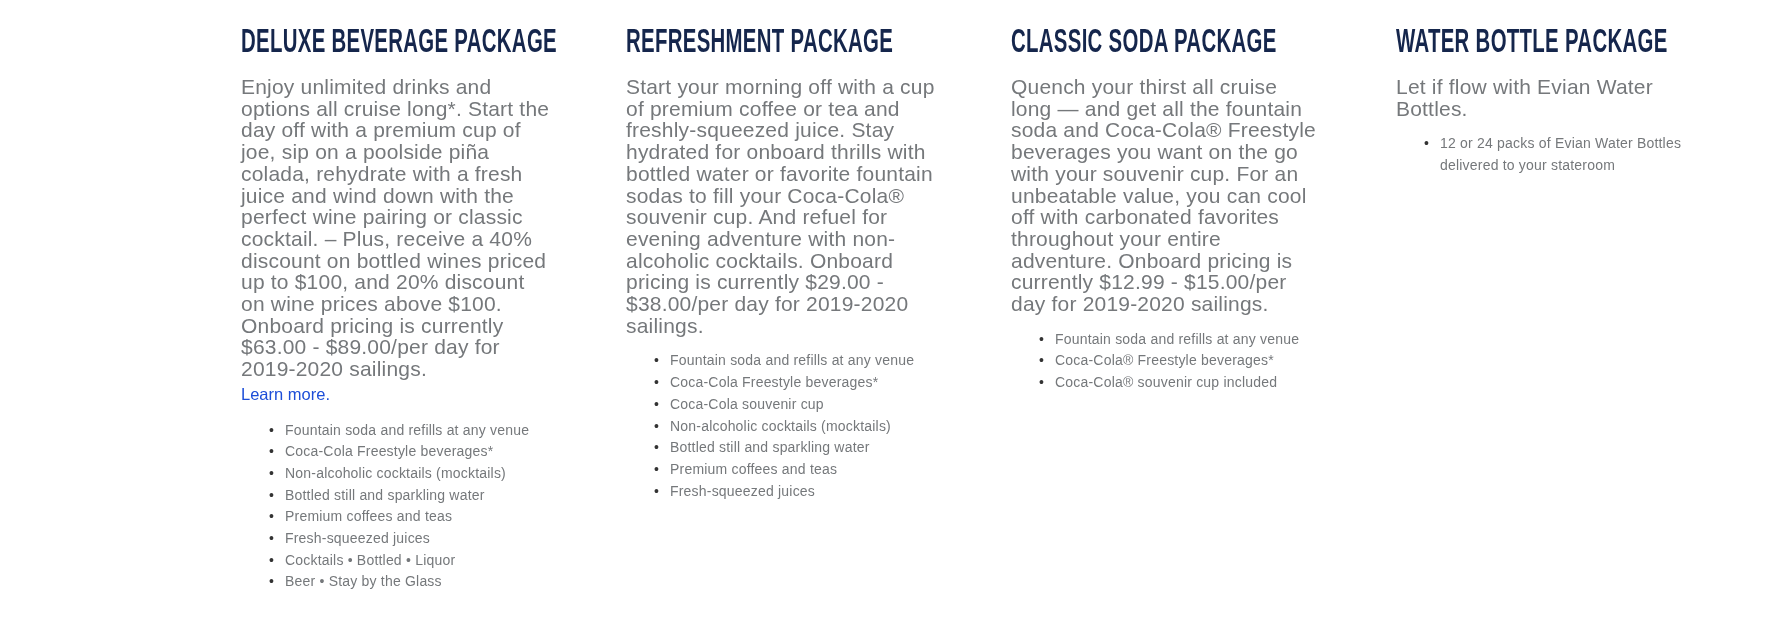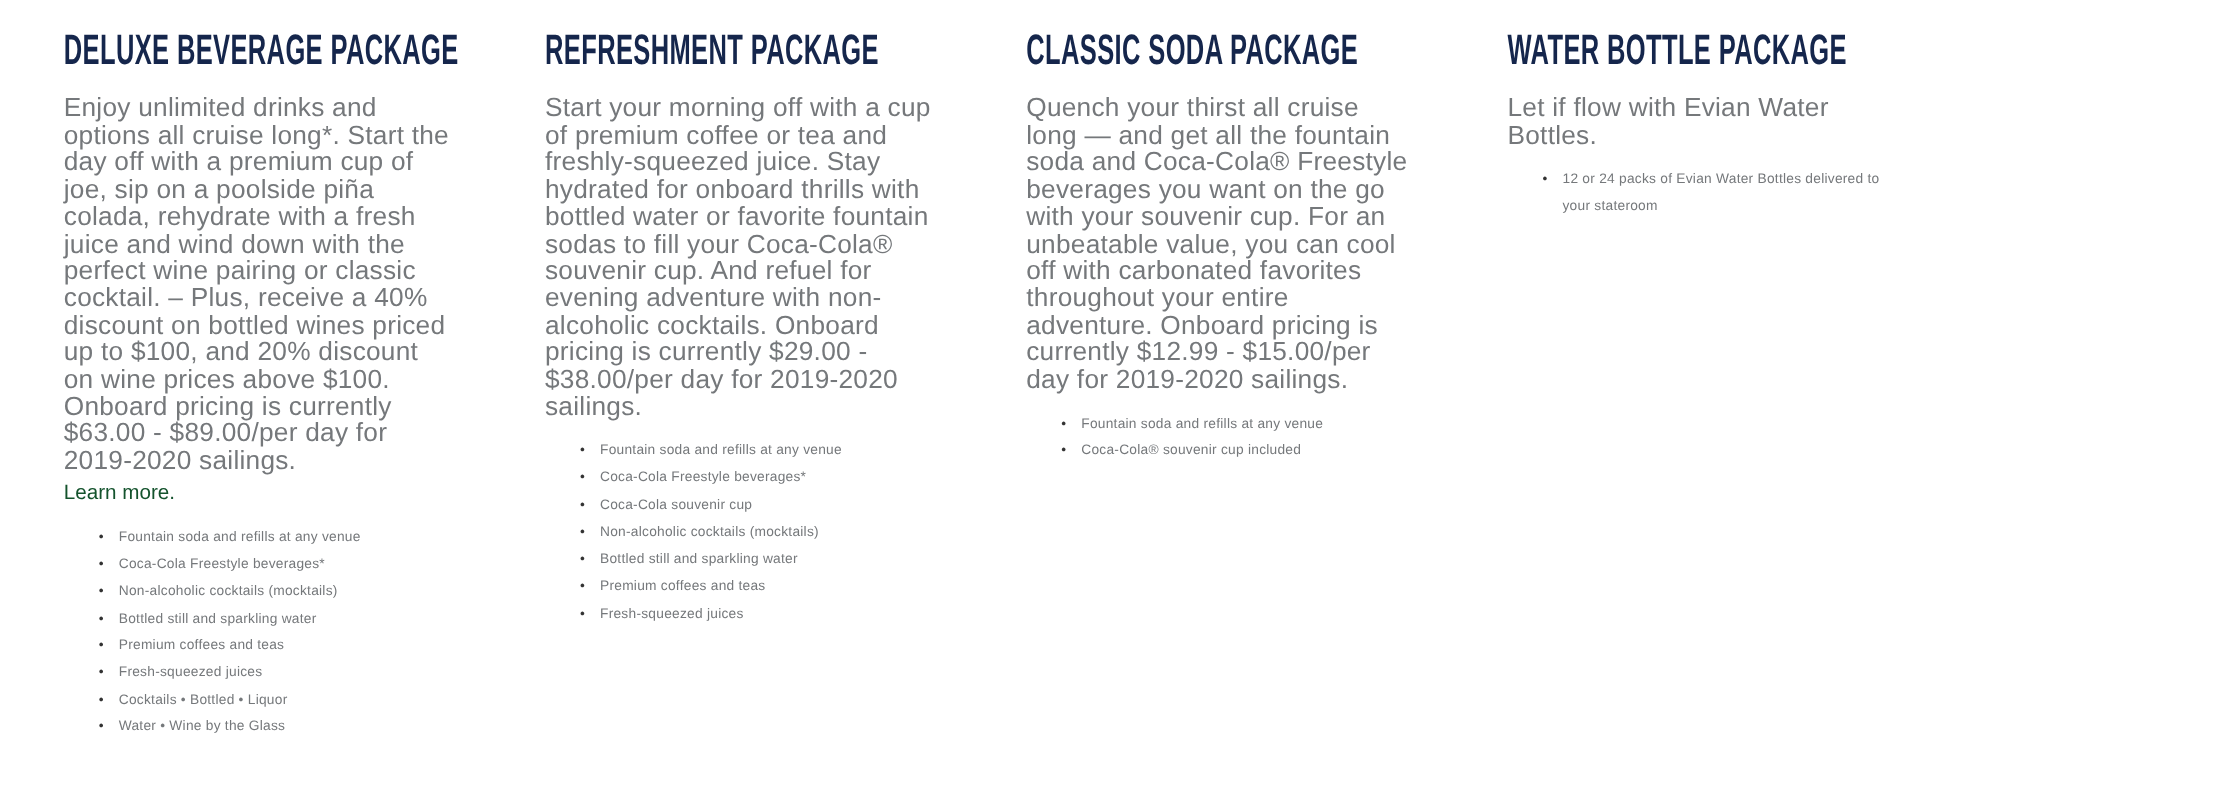--- a/index.html
+++ b/index.html
@@ -8,20 +8,21 @@
     width: 1781px;
     height: 636px;
     background: #ffffff;
     font-family: "Liberation Sans", sans-serif;
     overflow: hidden;
   }
   .packages {
     display: flex;
     flex-direction: row;
     padding: 22px 0 0 51px;
+    justify-content: flex-end;
   }
   .package {
     width: 312px;
     margin-right: 73px;
     flex: 0 0 auto;
   }
   .package-title {
     margin: 0 0 18px 0;
     font-size: 34px;
     line-height: 36px;
@@ -36,34 +37,34 @@
     margin: 0 0 4px 0;
     font-size: 21px;
     line-height: 21.7px;
     letter-spacing: 0.2px;
     color: #75787b;
   }
   .learn-more {
     display: block;
     font-size: 16.5px;
     line-height: 21.7px;
-    color: #14532d;
+    color: #1d4ed8;
     text-decoration: none;
     cursor: pointer;
     margin: 0 0 4px 0;
   }
   .package-list {
     list-style: none;
     margin: 14px 0 0 0;
     padding: 0 0 0 28px;
   }
   .package-list li {
     position: relative;
     padding-left: 16px;
-    font-size: 11px;
+    font-size: 14px;
     line-height: 21.7px;
     letter-spacing: 0.2px;
     color: #75787b;
   }
   .package-list li::before {
     content: "\2022";
     position: absolute;
     left: 0;
     top: 0;
     color: #333333;
@@ -79,21 +80,21 @@
     <p class="package-desc">Enjoy unlimited drinks and options all cruise long*. Start the day off with a premium cup of joe, sip on a poolside piña colada, rehydrate with a fresh juice and wind down with the perfect wine pairing or classic cocktail.  – Plus, receive a 40% discount on bottled wines priced up to $100, and 20% discount on wine prices above $100. Onboard pricing is currently  $63.00 - $89.00/per day for 2019-2020 sailings.</p>
     <a class="learn-more" href="#">Learn more.</a>
     <ul class="package-list">
       <li>Fountain soda and refills at any venue</li>
       <li>Coca-Cola Freestyle beverages*</li>
       <li>Non-alcoholic cocktails (mocktails)</li>
       <li>Bottled still and sparkling water</li>
       <li>Premium coffees and teas</li>
       <li>Fresh-squeezed juices</li>
       <li>Cocktails • Bottled • Liquor</li>
-      <li>Water • Wine by the Glass</li>
+      <li>Beer • Stay by the Glass</li>
     </ul>
   </div>
 
   <div class="package">
     <h2 class="package-title">REFRESHMENT PACKAGE</h2>
     <p class="package-desc">Start your morning off with a cup of premium coffee or tea and freshly-squeezed juice. Stay hydrated for onboard thrills with bottled water or favorite fountain sodas to fill your Coca-Cola® souvenir cup. And refuel for evening adventure with non-alcoholic cocktails. Onboard pricing is currently $29.00 - $38.00/per day for 2019-2020 sailings.</p>
     <ul class="package-list">
       <li>Fountain soda and refills at any venue</li>
       <li>Coca-Cola Freestyle beverages*</li>
       <li>Coca-Cola souvenir cup</li>
@@ -102,20 +103,21 @@
       <li>Premium coffees and teas</li>
       <li>Fresh-squeezed juices</li>
     </ul>
   </div>
 
   <div class="package">
     <h2 class="package-title">CLASSIC SODA PACKAGE</h2>
     <p class="package-desc">Quench your thirst all cruise long — and get all the fountain soda and Coca-Cola® Freestyle beverages you want on the go with your souvenir cup. For an unbeatable value, you can cool off with carbonated favorites throughout your entire adventure. Onboard pricing is currently $12.99 - $15.00/per day for 2019-2020 sailings.</p>
     <ul class="package-list">
       <li>Fountain soda and refills at any venue</li>
+      <li>Coca-Cola® Freestyle beverages*</li>
       <li>Coca-Cola® souvenir cup included</li>
     </ul>
   </div>
 
   <div class="package">
     <h2 class="package-title">WATER BOTTLE PACKAGE</h2>
     <p class="package-desc">Let if flow with Evian Water Bottles.</p>
     <ul class="package-list">
       <li>12 or 24 packs of Evian Water Bottles delivered to your stateroom</li>
     </ul>

